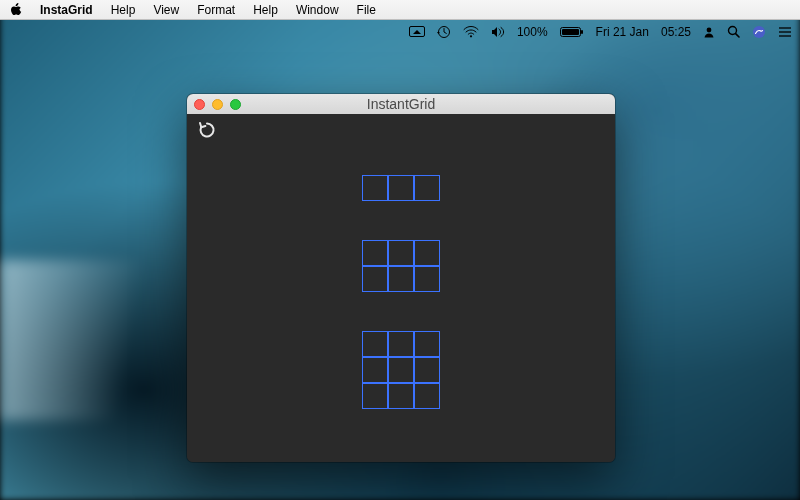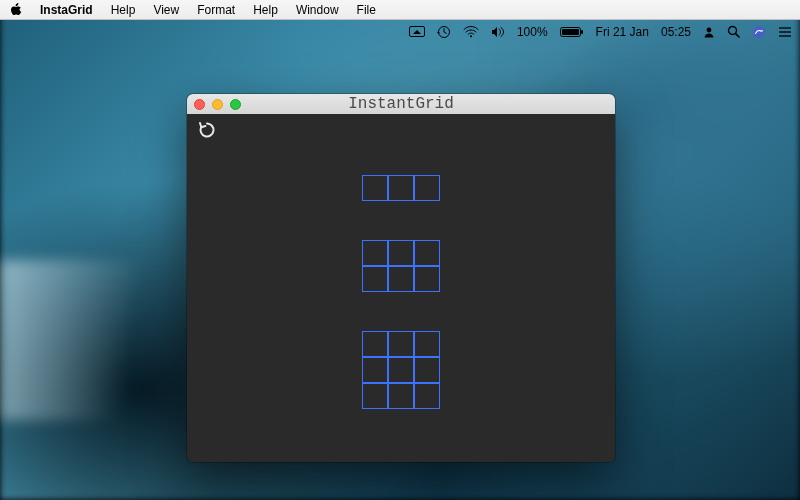--- a/index.html
+++ b/index.html
@@ -85,23 +85,22 @@
   }
   .traffic .dot {
     width: 11px; height: 11px; border-radius: 50%;
     box-sizing: border-box;
   }
   .dot.red    { background:#ff5f57; border:1px solid #e24238; }
   .dot.yellow { background:#febc2e; border:1px solid #dfa023; }
   .dot.green  { background:#28c840; border:1px solid #1ba530; }
   .titlebar .title {
     margin: 12px auto;
-    font-size: 16px;
+    font-size: 14px;
     color: #4a4a4a;
-    font-family: Liberation Mono, monospace;
   }
 
   .toolbar {
     position: absolute;
     top: 20px; left: 0;
     padding: 4px 6px;
   }
   .reset-icon svg { display:block; }
 
   .canvas {

